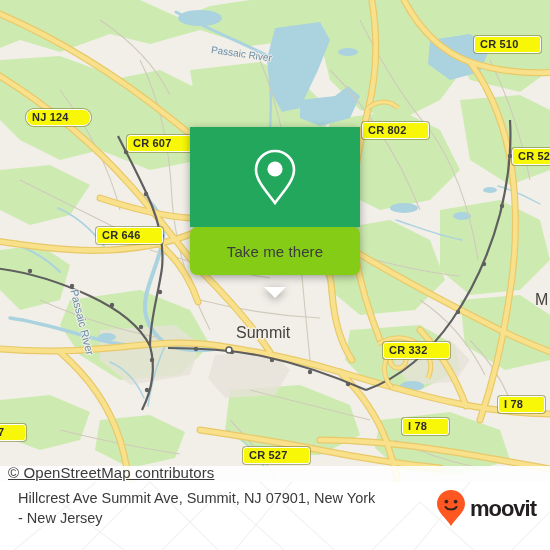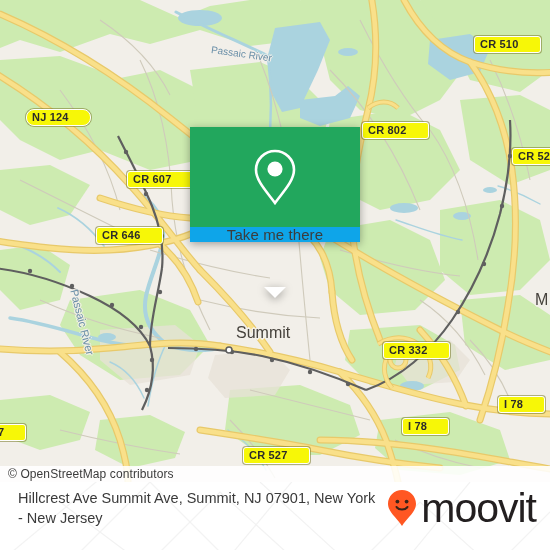--- a/index.html
+++ b/index.html
@@ -14,22 +14,23 @@
   .map{position:absolute;left:0;top:0;width:550px;height:482px;overflow:hidden;background:#f2efe9;}
   .map svg{position:absolute;left:0;top:0;}
 
   
   .attrib-band{
     position:absolute;left:0;bottom:0;width:550px;height:16px;
     background:rgba(255,255,255,0.88);
   }
   .attrib{
     position:absolute;left:8px;bottom:1px;
-    font-size:12px;color:#3b3b3b;letter-spacing:.1px;
+    font-size:15px;color:#3b3b3b;letter-spacing:.1px;
     white-space:nowrap;
+    text-decoration:underline;
   }
 
   
   .shield{
     position:absolute;
     background:#f7f707;
     border:1.5px solid #ffffff;
     border-radius:3px;
     box-shadow:0 0 0 1px rgba(120,120,40,.55);
     color:#2b2b2b;
@@ -65,22 +66,22 @@
   
   .popup{
     position:absolute;left:190px;top:127px;width:170px;
     filter:drop-shadow(0 2px 4px rgba(0,0,0,.35));
   }
   .popup-head{
     background:#22a75d;height:100px;
     display:flex;align-items:center;justify-content:center;
   }
   .popup-body{
-    background:#0ea5e9;height:15px;
-    display:flex;align-items:center;justify-content:center;
+    background:#84cc16;height:48px;
+    display:flex;align-items:center;justify-content:center;border-radius:7px;
   }
   .popup-label{
     font-size:15px;color:#3c3c3c;letter-spacing:.1px;
   }
   .popup-tail{
     position:absolute;left:50%;top:160px;transform:translateX(-50%);
     width:0;height:0;
     border-left:11px solid transparent;
     border-right:11px solid transparent;
     border-top:11px solid #ffffff;
@@ -95,21 +96,21 @@
   .footer-inner{
     position:relative;height:100%;
     display:flex;align-items:center;justify-content:space-between;
     padding:0 14px 16px 18px;box-sizing:border-box;
   }
   .footer-title{
     font-size:14.5px;color:#3a3a3a;line-height:20px;max-width:360px;
   }
   .logo{display:flex;align-items:center;gap:4px;}
   .logo-word{
-    font-size:41px;color:#231f20;font-weight:normal;letter-spacing:-1px;
+    font-size:22px;color:#231f20;font-weight:bold;letter-spacing:-1px;
     line-height:31px;
   }
 </style>
 </head>
 <body>
 
 <div id="app">
 
   <div class="map">
 
@@ -293,21 +294,21 @@
           <path d="M392,348 C382,362 382,376 392,388"></path>
           <path d="M368,108 C378,100 390,100 398,108"></path>
         </g>
 
         <circle cx="398" cy="360" r="8" fill="none" stroke="#e8c96a" stroke-width="5"></circle>
         <circle cx="398" cy="360" r="8" fill="none" stroke="#f9e08a" stroke-width="3"></circle>
       </g>
     </svg>
 
     <div class="shield" style="left:26px;top:109px;border-radius:8px;"><span>NJ 124</span></div>
-    <div class="shield" style="left:127px;top:135px;margin-top:36px;"><span>CR 607</span></div>
+    <div class="shield" style="left:127px;top:135px;"><span>CR 607</span></div>
     <div class="shield" style="left:362px;top:122px;"><span>CR 802</span></div>
     <div class="shield" style="left:474px;top:36px;"><span>CR 510</span></div>
     <div class="shield" style="left:512px;top:148px;"><span>CR 527</span></div>
     <div class="shield" style="left:96px;top:227px;"><span>CR 646</span></div>
     <div class="shield" style="left:383px;top:342px;"><span>CR 332</span></div>
     <div class="shield" style="left:498px;top:396px;"><span>I 78</span></div>
     <div class="shield" style="left:402px;top:418px;"><span>I 78</span></div>
     <div class="shield" style="left:243px;top:447px;"><span>CR 527</span></div>
     <div class="shield" style="left:-8px;top:424px;"><span>7</span></div>
 

